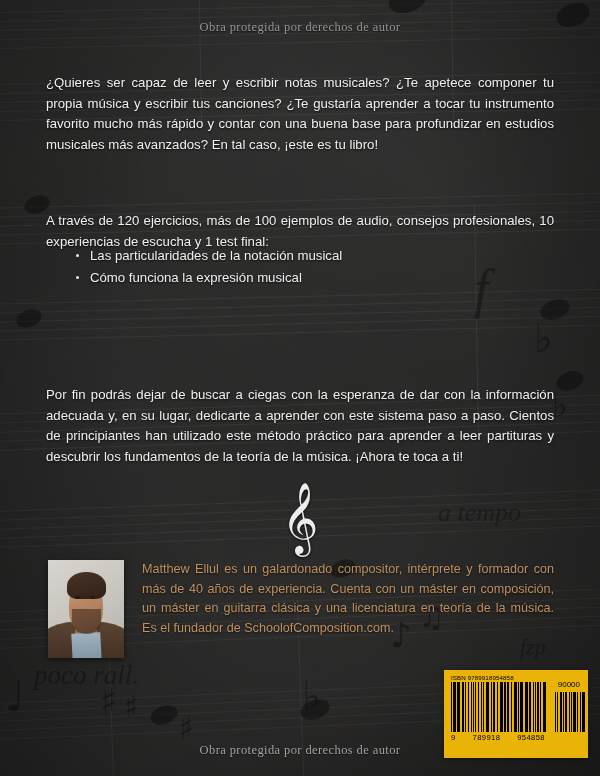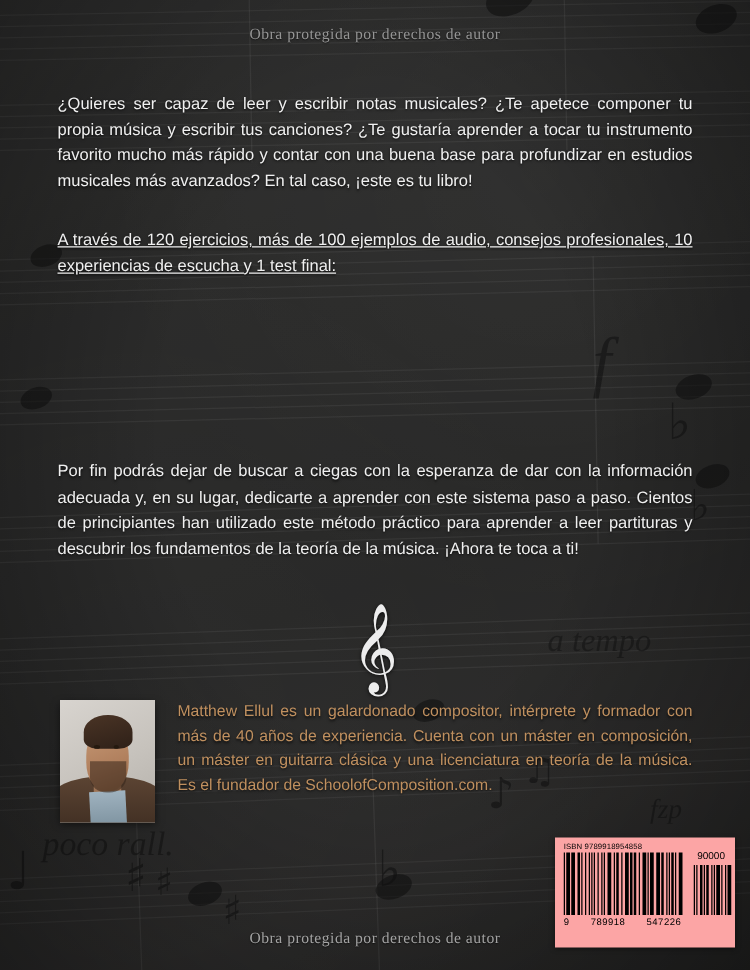--- a/index.html
+++ b/index.html
@@ -105,22 +105,22 @@
     position: absolute;
     left: 46px;
     width: 508px;
     color: #f0f0f0;
     font-size: 13.2px;
     line-height: 20.5px;
     text-align: justify;
     text-shadow: 0 1px 2px rgba(0,0,0,0.75);
   }
   .p1 { top: 60px; }
-  .p2 { top: 169px; text-decoration: underline; }
-  .p3 { top: 354px; }
+  .p2 { top: 198px; }
+  .p3 { top: 372px; }
 
   .bullets {
     position: absolute;
     left: 46px;
     top: 245px;
     width: 508px;
     margin: 0;
     padding: 0 0 0 30px;
     list-style: none;
     color: #f0f0f0;
@@ -247,21 +247,21 @@
     white-space: nowrap;
   }
 
   
   .barcode-box {
     position: absolute;
     left: 444px;
     top: 670px;
     width: 144px;
     height: 88px;
-    background: #fca5a5;
+    background: #eab308;
     box-shadow: 0 1px 4px rgba(0,0,0,0.5);
     padding: 4px 5px 3px 7px;
     box-sizing: border-box;
     color: #000;
   }
   .bc-isbn {
     font-family: "Liberation Sans", sans-serif;
     font-size: 6.2px;
     letter-spacing: 0.1px;
     line-height: 8px;
@@ -397,20 +397,22 @@
 
   <div class="content">
 
     <div class="wm wm-top">Obra protegida por derechos de autor</div>
 
     <p class="body-block p1">¿Quieres ser capaz de leer y escribir notas musicales? ¿Te apetece componer tu propia música y escribir tus canciones? ¿Te gustaría aprender a tocar tu instrumento favorito mucho más rápido y contar con una buena base para profundizar en estudios musicales más avanzados? En tal caso, ¡este es tu libro!</p>
 
     <p class="body-block p2">A través de 120 ejercicios, más de 100 ejemplos de audio, consejos profesionales, 10 experiencias de escucha  y 1 test final:</p>
 
     <ul class="bullets">
+      <li>Las particularidades de la notación musical</li>
+      <li>Cómo funciona la expresión musical</li>
     </ul>
 
     <p class="body-block p3">Por fin podrás dejar de buscar a ciegas con la esperanza de dar con la información adecuada y, en su lugar, dedicarte a aprender con este sistema paso a paso. Cientos de principiantes han utilizado este método práctico para aprender a leer partituras y descubrir los fundamentos de la teoría de la música. ¡Ahora te toca a ti!</p>
 
     <div class="clef-orn">𝄞</div>
 
     <div class="author-row">
       <div class="photo">
         <div class="ph-bg"></div>
         <div class="ph-jacket"></div>
@@ -513,20 +515,20 @@
             <i style="width: 1px;"></i>
             <i style="width: 1px; background: transparent;"></i>
             <i style="width: 3px;"></i>
             <i style="width: 2px; background: transparent;"></i>
           </div>
         <div class="bc-addon-num">90000</div>
       </div>
       <div class="bc-digits">
         <span>9</span>
         <span>789918</span>
-        <span>547226</span>
+        <span>954858</span>
       </div>
     </div>
 
     <div class="wm wm-bottom">Obra protegida por derechos de autor</div>
 
   </div>
 </div>
 
 </body></html>

